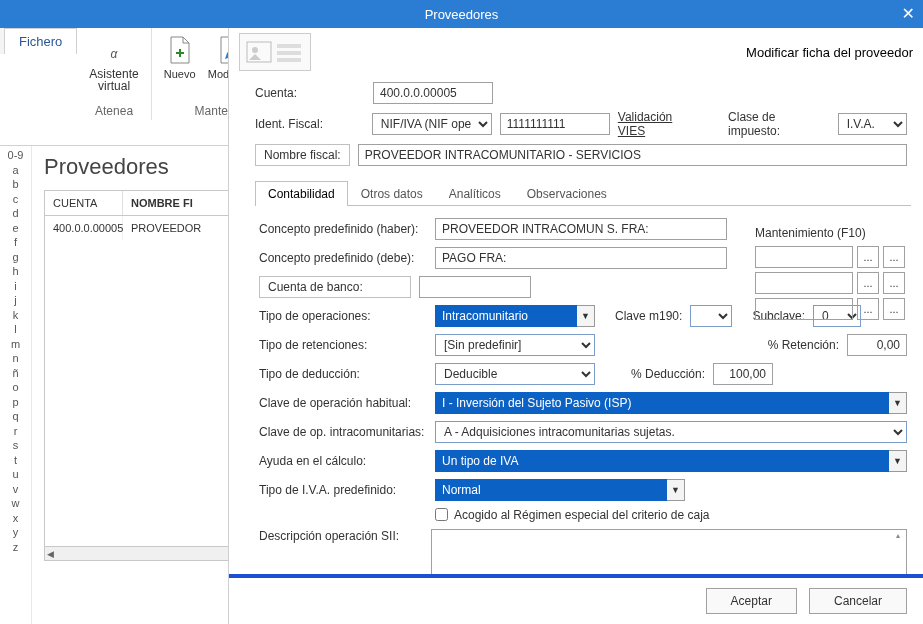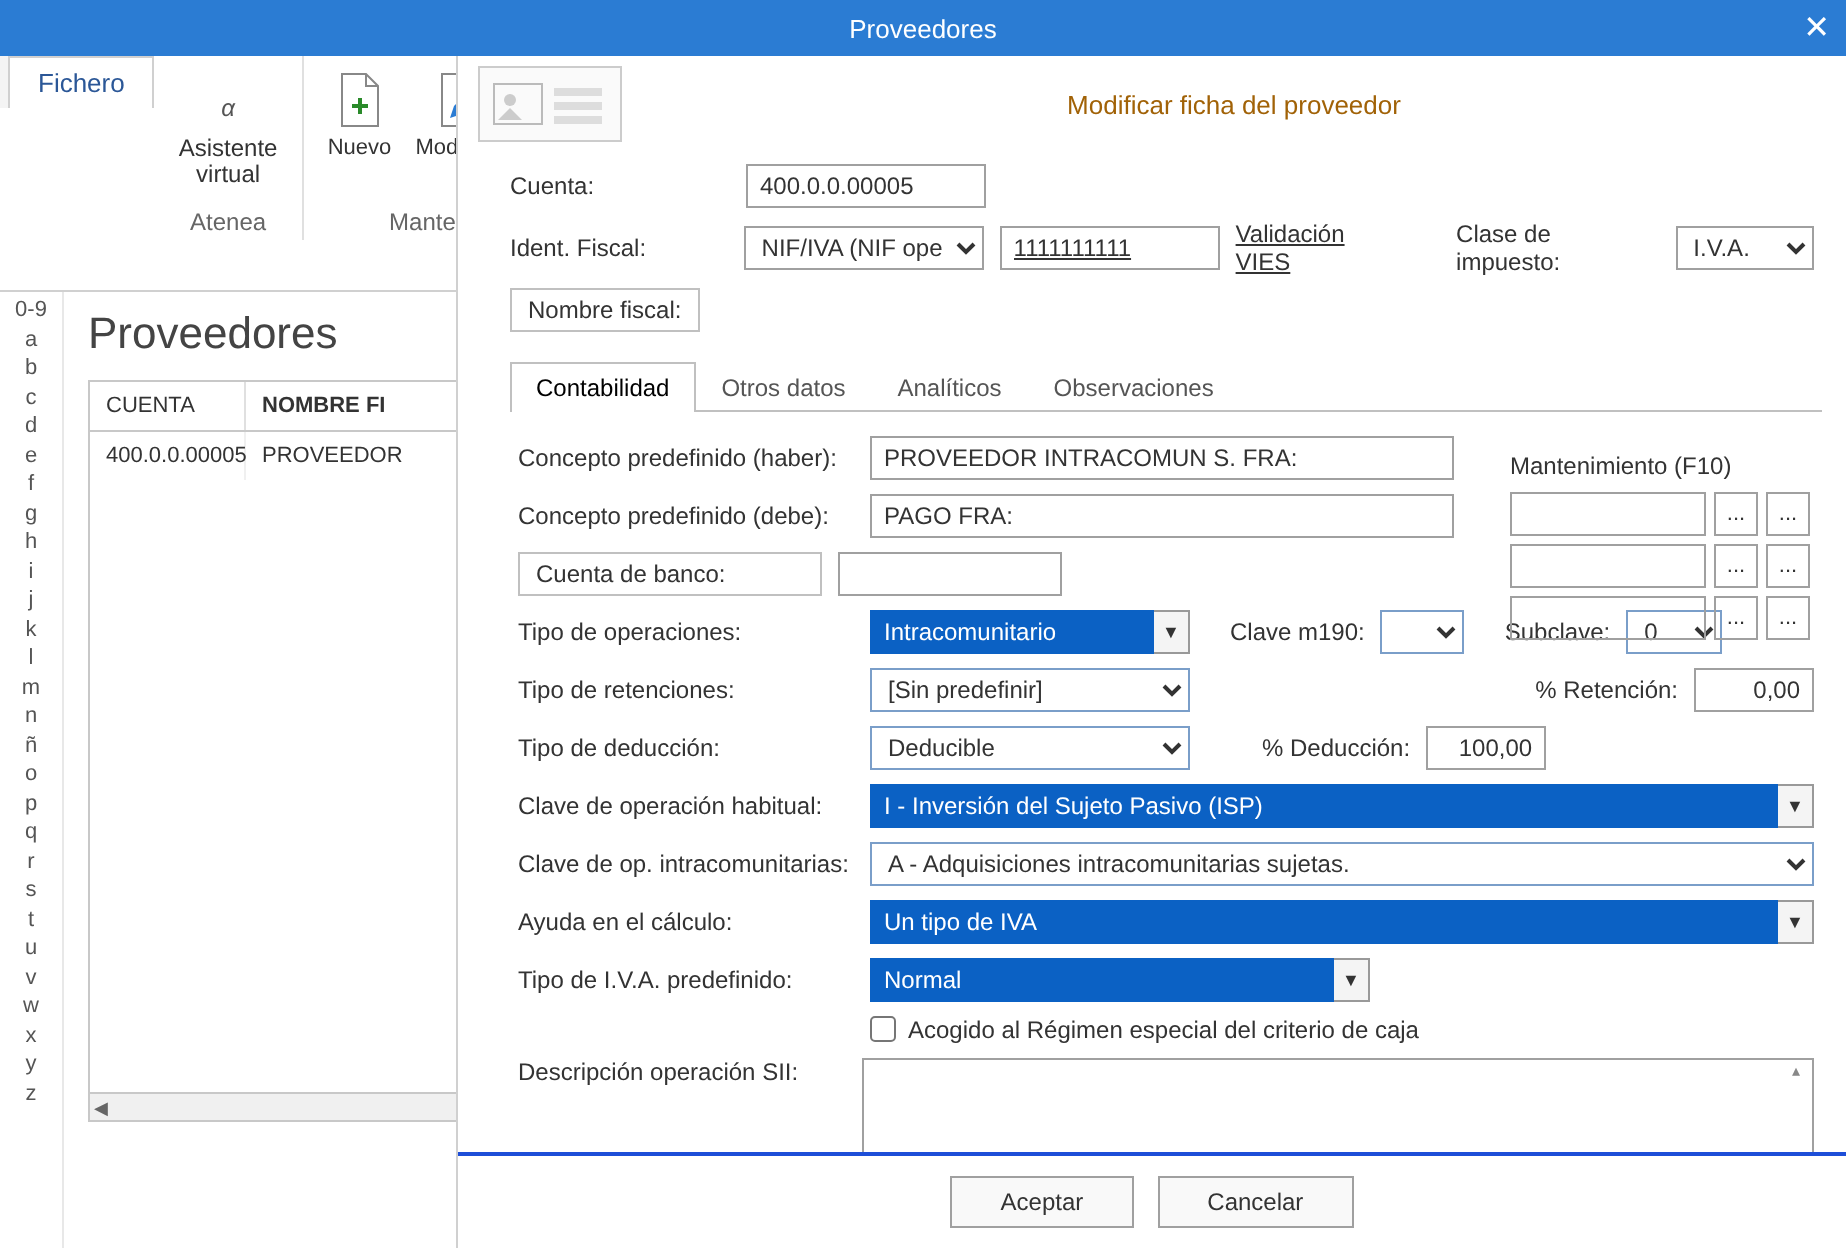--- a/index.html
+++ b/index.html
@@ -33,21 +33,21 @@
 .grid-row .c1{width:78px}
 .grid-row .c2{flex:1}
 .grid-body{height:330px;overflow:auto}
 .grid-scroll{height:14px;background:#f0f0f0;border-top:1px solid #c8c8c8;position:relative}
 .grid-scroll .ar{position:absolute;font-size:9px;color:#666;top:2px}
 .grid-scroll .ar.l{left:2px}
 .grid-scroll .ar.r{right:2px}
 .modal{position:absolute;left:228px;top:28px;width:695px;height:596px;background:#fff;border-left:1px solid #d0d0d0;display:flex;flex-direction:column}
 .modal-head{height:48px;display:flex;align-items:center;padding:6px 10px;gap:10px}
 .thumb{width:72px;height:38px;border:1px solid #ccc;display:flex;align-items:center;justify-content:center;background:#fafafa}
-.modal-title{flex:1;text-align:center;font-size:13px;color:#a16207}
+.modal-title{flex:1;text-align:right;font-size:13px;color:#000000}
 .form{padding:6px 16px 0 26px}
 .frow{display:flex;align-items:center;gap:8px;margin-bottom:6px}
 .flab{width:110px;font-size:12px}
 .boxlab{border:1px solid #c0c0c0;padding:3px 8px;font-size:12px;background:#fff;cursor:pointer}
 .inp{border:1px solid #a0a0a0;padding:3px 6px;font-size:12px;height:22px;background:#fff}
 .sel{border:1px solid #a0a0a0;padding:2px 4px;font-size:12px;height:22px;background:#fff}
 .link{text-decoration:underline;color:#333;cursor:pointer;font-size:12px}
 .tabset{margin:8px 12px 0 26px;border-bottom:1px solid #c0c0c0;display:flex}
 .tab{padding:5px 12px;font-size:12px;color:#555;cursor:pointer;border:1px solid transparent;border-bottom:none;position:relative;top:1px}
 .tab.active{border-color:#c0c0c0;background:#fff;color:#000}
@@ -61,21 +61,21 @@
 .hlwrap{display:flex;flex:1}
 .hlbtn{width:18px;height:22px;border:1px solid #999;border-left:none;background:#f4f4f4;display:flex;align-items:center;justify-content:center;font-size:9px;cursor:pointer}
 .contrap{position:absolute;right:18px;top:198px;width:150px}
 .contrap .ct{font-size:12px;margin-bottom:6px}
 .contrap .r{display:flex;gap:4px;margin-bottom:4px}
 .contrap .r .f{flex:1;border:1px solid #a0a0a0;height:22px}
 .contrap .r .b{width:22px;height:22px;border:1px solid #a0a0a0;display:flex;align-items:center;justify-content:center;font-size:11px;cursor:pointer}
 .chk{display:flex;align-items:flex-start;gap:6px}
 .chk input{width:13px;height:13px}
 textarea.inp{height:56px;resize:none;width:476px}
-.footer{border-top:2px solid #1d4ed8;padding:10px 16px;display:flex;justify-content:center;gap:12px;background:#fff}
+.footer{border-top:4px solid #1d4ed8;padding:10px 16px;display:flex;justify-content:flex-end;gap:12px;background:#fff}
 .btn{border:1px solid #a0a0a0;background:#f9f9f9;padding:5px 24px;font-size:12px;cursor:pointer}
 svg{display:block}
 .scrollv{position:absolute;right:2px;top:0;bottom:0;width:14px;display:flex;flex-direction:column;align-items:center;justify-content:space-between;padding:2px 0}
 .scrollv span{font-size:8px;color:#888}
 </style>
 </head>
 <body>
 
 <div class="titlebar">
   <span class="title">Proveedores</span>
@@ -208,27 +208,28 @@
   </div>
 
   <div class="form">
     <div class="frow">
       <span class="flab">Cuenta:</span>
       <input class="inp" style="width: 120px;" value="400.0.0.00005">
     </div>
     <div class="frow">
       <span class="flab">Ident. Fiscal:</span>
       <select class="sel" style="width:120px"><option>NIF/IVA (NIF oper</option></select>
-      <input class="inp" style="width: 110px; text-decoration: underline;" value="1111111111">
+      <input class="inp" style="width: 110px;" value="1111111111">
       <span class="link">Validación VIES</span>
       <span style="margin-left:18px" class="lab">Clase de impuesto:</span>
       <select class="sel" style="width:70px"><option>I.V.A.</option></select>
     </div>
     <div class="frow">
       <span class="boxlab">Nombre fiscal:</span>
+      <input class="inp" style="flex: 1 1 0%;" value="PROVEEDOR INTRACOMUNITARIO - SERVICIOS">
     </div>
   </div>
 
   <div class="tabset" id="tabset">
       <div class="tab active">Contabilidad</div>
       <div class="tab">Otros datos</div>
       <div class="tab">Analíticos</div>
       <div class="tab">Observaciones</div>
     </div>
 

